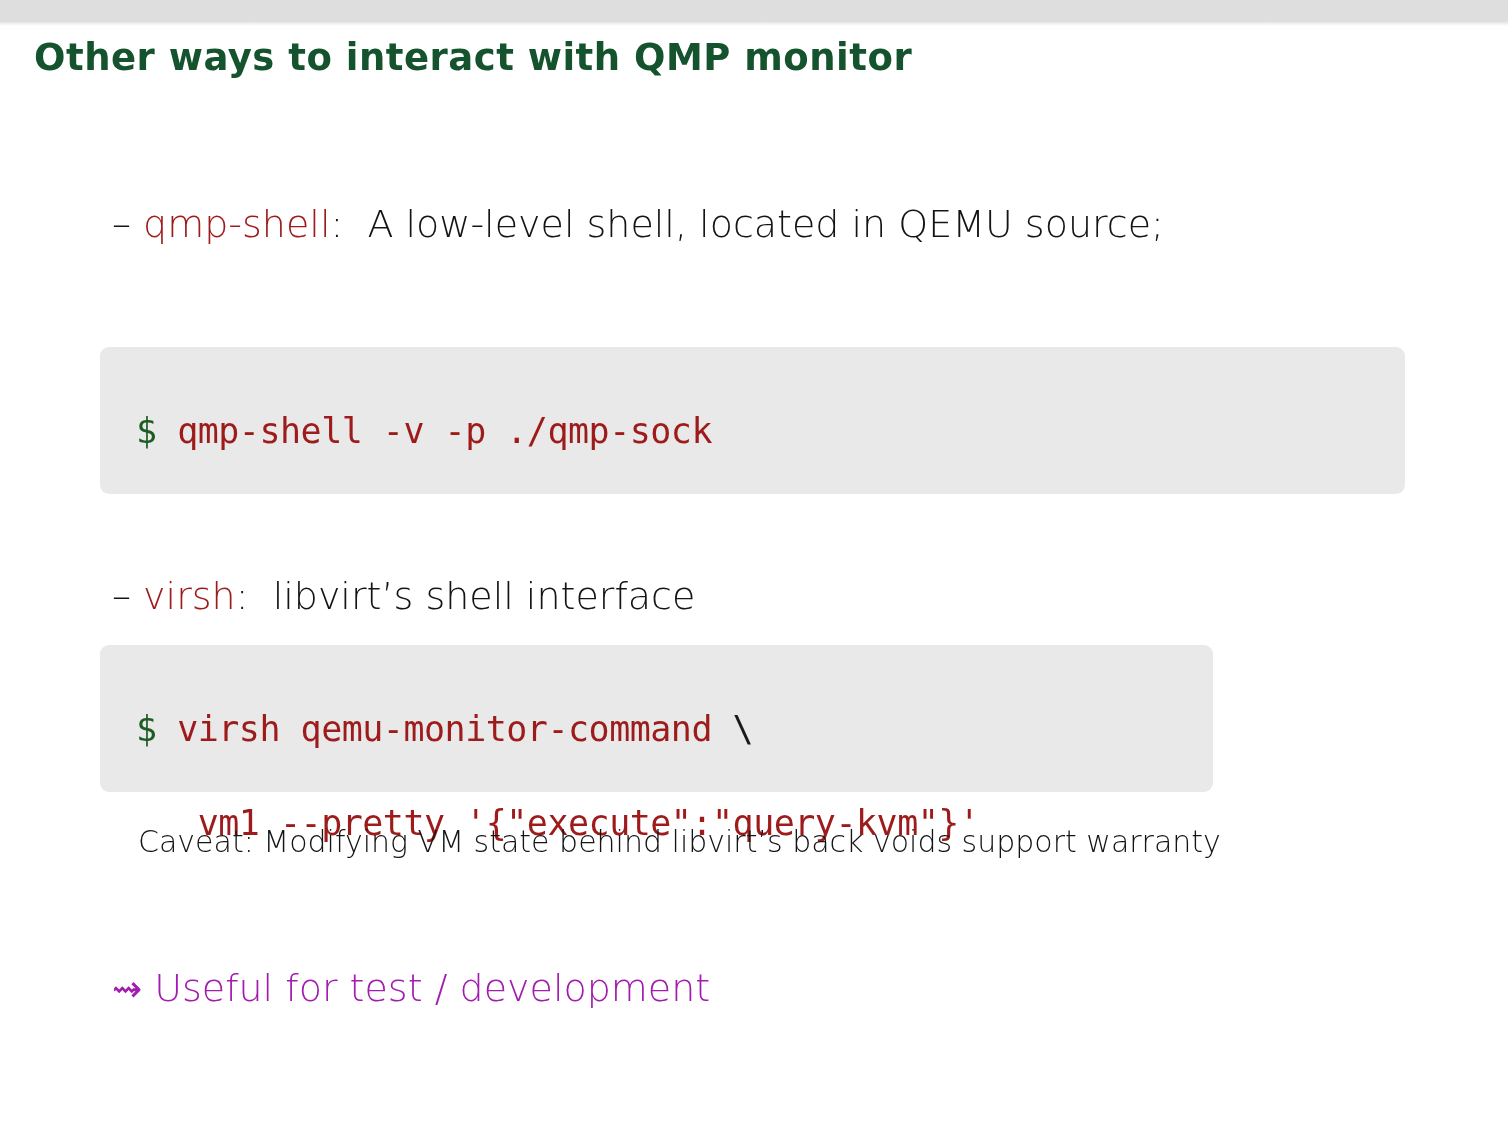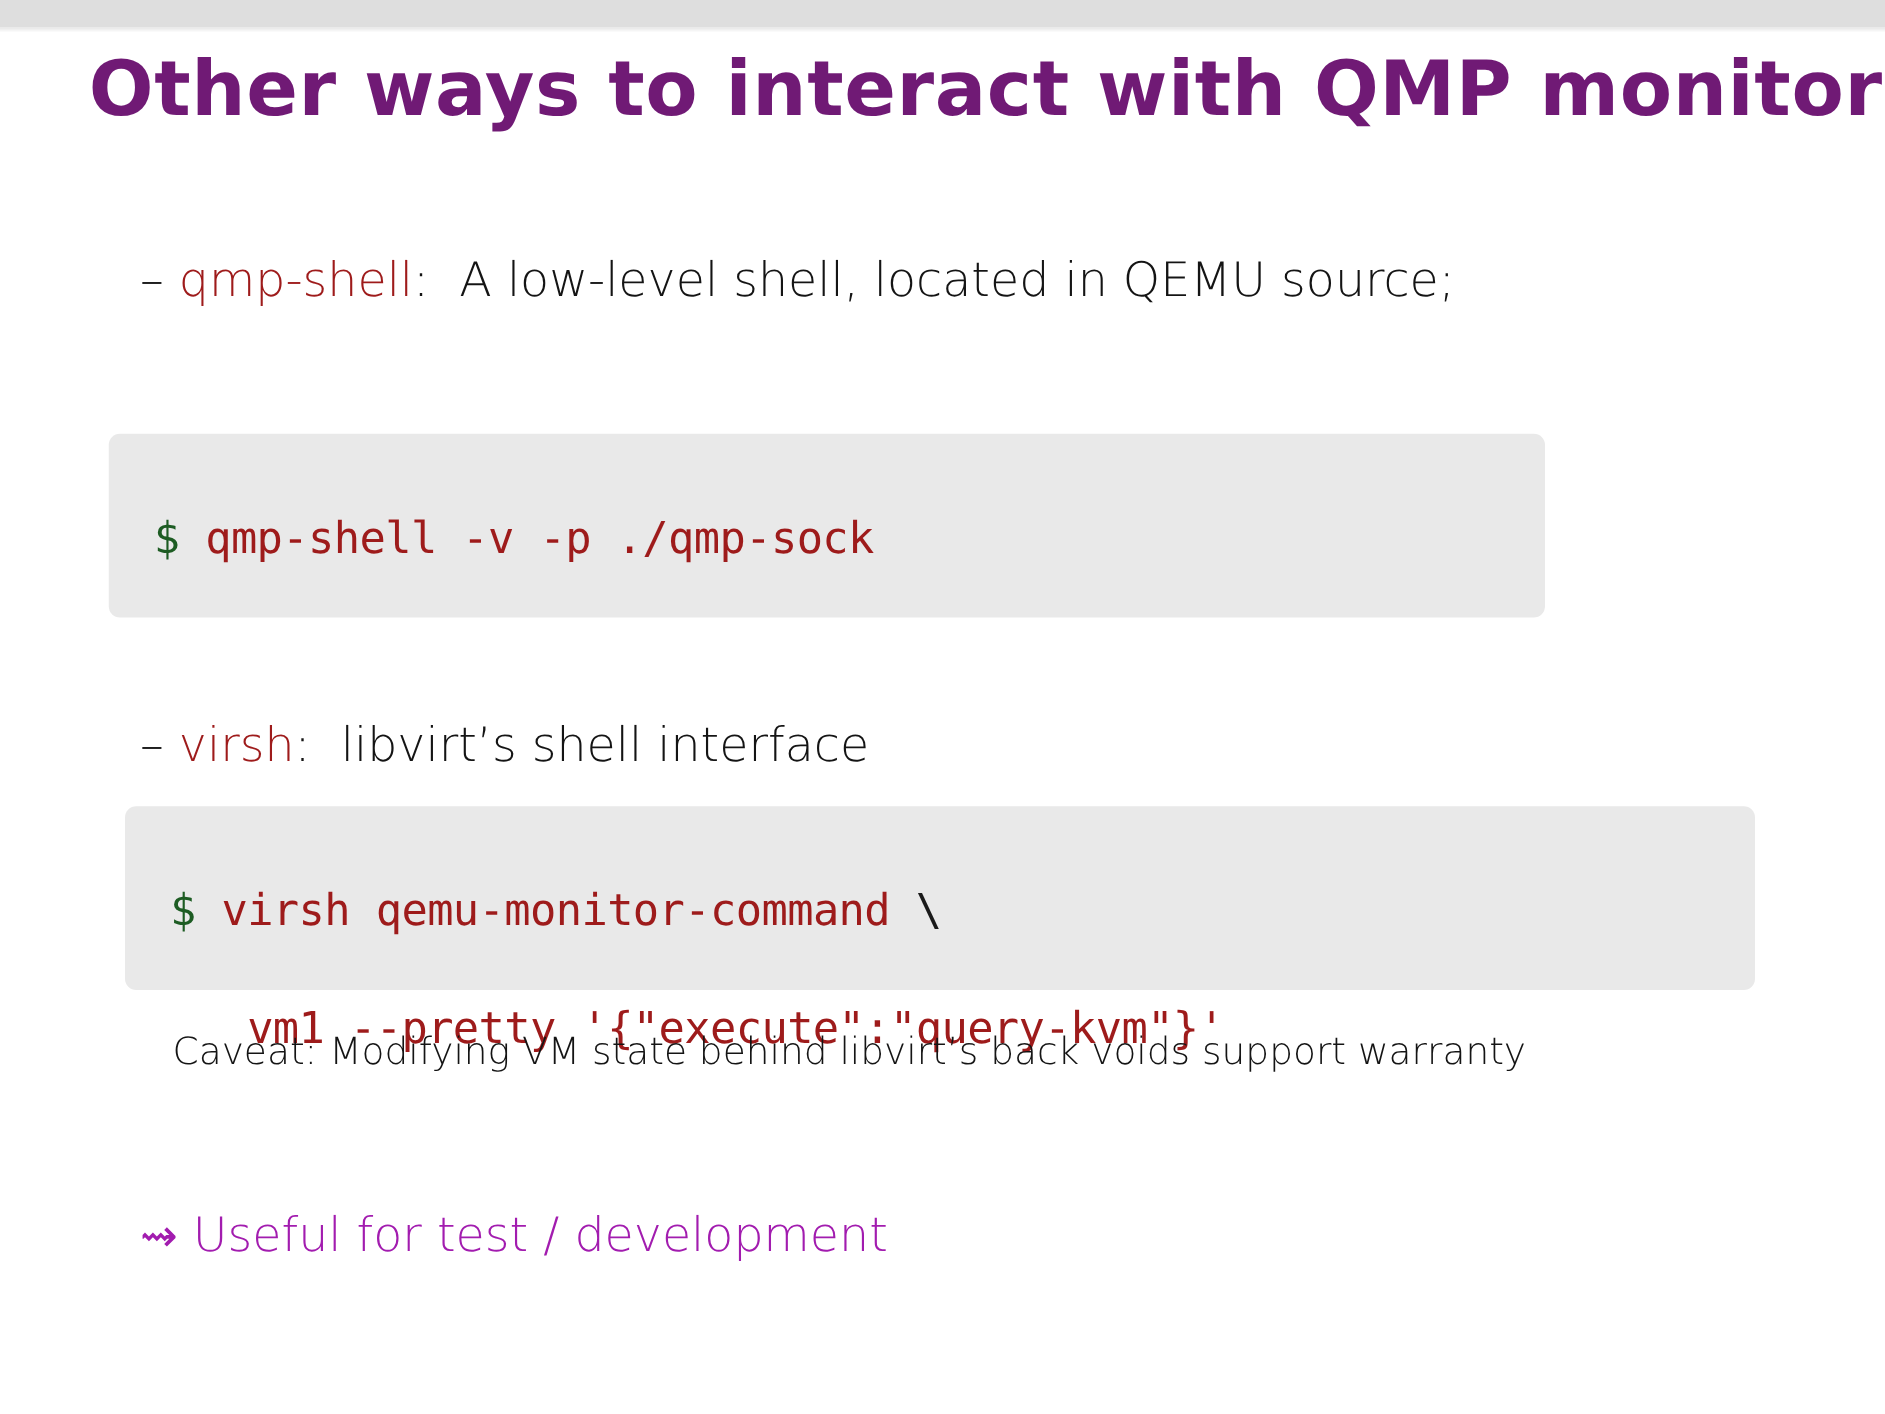--- a/index.html
+++ b/index.html
@@ -30,26 +30,25 @@
     height: 4px;
     background: linear-gradient(to bottom, #e6e6e6, #ffffff);
   }
 
   
   .slide-title {
     position: absolute;
     top: 36px;
     left: 34px;
     font-family: "DejaVu Sans", sans-serif;
-    font-size: 61px;
+    font-size: 37px;
     font-weight: bold;
-    color: #701a75;
+    color: #14532d;
     letter-spacing: 0.5px;
     white-space: nowrap;
-    margin-left: 37px;
   }
 
   
   .content {
     position: absolute;
     top: 0; left: 0;
     width: 1508px;
     height: 1131px;
   }
 
@@ -86,30 +85,30 @@
     line-height: 56px;
     letter-spacing: -0.5px;
     white-space: pre;
     color: #9e1b1b;
   }
   .prompt { color: #1d5c23; }
   .plain  { color: #1a1a1a; }
 
   #codebox1 {
     top: 347px;
-    left: 87px;
-    width: 1149px;
+    left: 100px;
+    width: 1305px;
     height: 147px;
     padding: 18px 0 0 36px;
     box-sizing: border-box;
   }
   #codebox2 {
     top: 645px;
     left: 100px;
-    width: 1304px;
+    width: 1113px;
     height: 147px;
     padding: 18px 0 0 36px;
     box-sizing: border-box;
   }
 
   
   .caveat {
     position: absolute;
     top: 824px;
     left: 114px;

